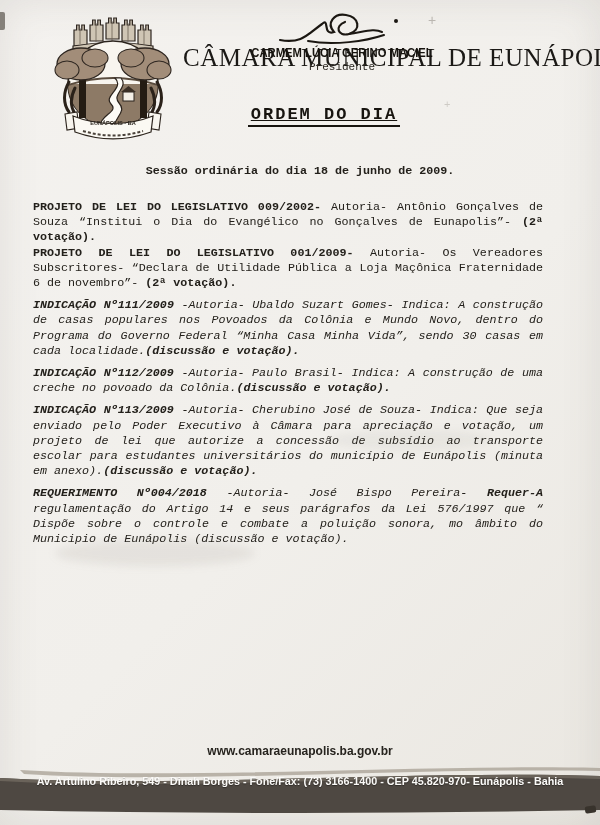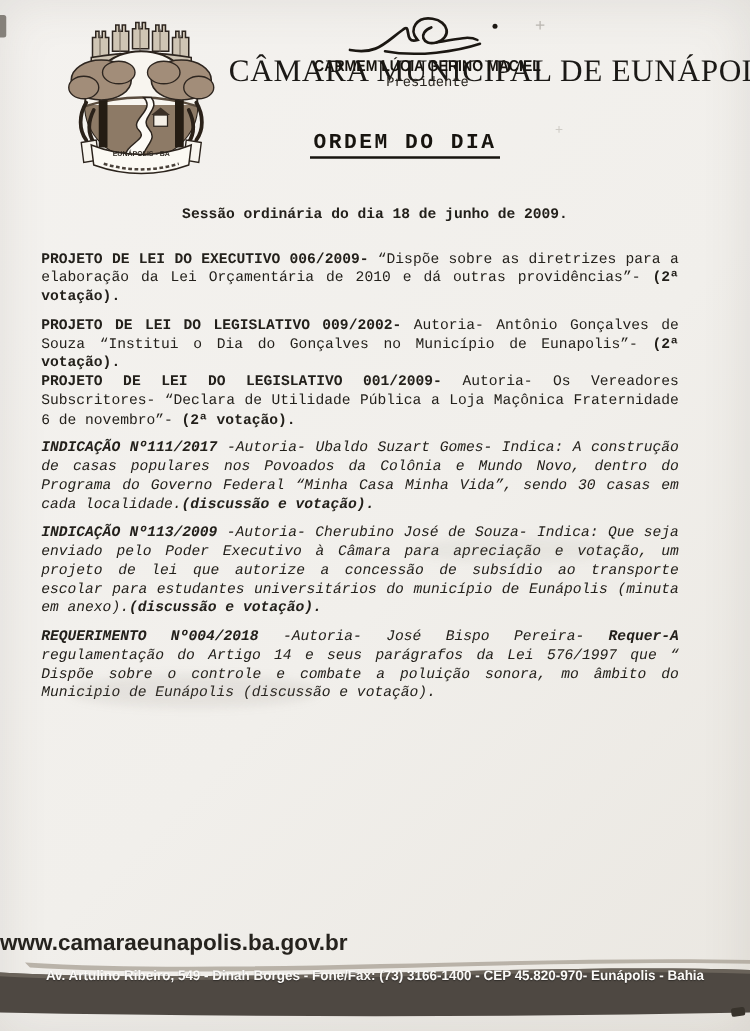--- a/index.html
+++ b/index.html
@@ -13,21 +13,21 @@
   
   .logo{position:absolute;left:53px;top:8px;width:120px;height:138px;}
   .org-title{
     position:absolute;left:183px;top:44px;width:398px;text-align:center;
     font-family:"Liberation Serif","DejaVu Serif",serif;
     font-size:25px;letter-spacing:.5px;color:#1b1916;white-space:nowrap;
   }
   .doc-title{position:absolute;left:0;top:105px;width:648px;text-align:center;}
   .doc-title span{
     display:inline-block;font-size:17px;font-weight:bold;letter-spacing:2px;
-    border-bottom:2.5px solid #17140f;padding:0 3px 1px 3px;color:#17140f;
+    border-bottom:2.5px solid #17140f;padding:0 3px 1px 3px;color:#17140f;text-decoration:underline;
   }
   .session{
     position:absolute;left:0;top:164px;width:600px;text-align:center;
     font-size:11.7px;font-weight:bold;color:#23201b;
   }
   
   .content{position:absolute;left:33px;top:200px;width:510px;}
   .para{
     margin:0 0 7px 0;font-size:11.7px;line-height:15.2px;
     text-align:justify;color:#23201b;
@@ -40,23 +40,23 @@
   .sig-scribble{display:block;margin:0 auto -6px auto;}
   .sig-name{
     font-family:"Liberation Sans","DejaVu Sans",sans-serif;
     font-size:12.5px;font-weight:bold;color:#17140f;
     transform:scaleX(.9);letter-spacing:0;
   }
   .sig-role{font-size:11px;color:#2a2620;margin-top:1px;}
   
   .footer{position:absolute;left:0;bottom:0;width:600px;height:85px;}
   .website{
-    position:absolute;top:4px;width:100%;
+    position:absolute;top:4px;width:100%;text-align:center;
     font-family:"Liberation Sans","DejaVu Sans",sans-serif;
-    font-size:18px;font-weight:bold;color:#26231e;
+    font-size:12px;font-weight:bold;color:#26231e;
   }
   .band-svg{position:absolute;left:0;top:18px;}
   .address{
     position:absolute;top:35px;width:100%;text-align:center;
     font-family:"Liberation Sans","DejaVu Sans",sans-serif;
     font-size:11px;font-weight:bold;color:#fbfaf8;
     transform:scaleX(.98);text-shadow:0 1px 1px rgba(0,0,0,.4);
   }
   
   .edge-mark{position:absolute;left:0;top:12px;width:5px;height:18px;background:#6b665f;opacity:.8;border-radius:0 2px 2px 0;}
@@ -136,24 +136,24 @@
   <div class="org-title">CÂMARA MUNICIPAL DE EUNÁPOLIS</div>
 
   <div class="doc-title">
     <span>ORDEM DO DIA</span>
   </div>
 
   <div class="session">Sessão ordinária do dia 18 de junho de 2009.</div>
 
   <div class="content">
 
-  <p class="para"><span class="bold">PROJETO DE LEI DO EXECUTIVO 006/2009-</span><span> “Dispõe sobre as diretrizes para a elaboração da Lei Orçamentária de 2010 e dá outras providências”- </span><span class="bold">(2ª votação).</span></p>
-      <p class="para tight"><span class="bold">PROJETO DE LEI DO LEGISLATIVO 009/2002-</span><span> Autoria- Antônio Gonçalves de Souza “Institui o Dia do Gonçalves no Município de Eunapolis”- </span><span class="bold">(2ª votação).</span></p>
+      <p class="para tight"><span class="bold">PROJETO DE LEI DO LEGISLATIVO 009/2002-</span><span> Autoria- Antônio Gonçalves de Souza “Institui o Dia do Evangélico no Gonçalves de Eunapolis”- </span><span class="bold">(2ª votação).</span></p>
       <p class="para"><span class="bold">PROJETO DE LEI DO LEGISLATIVO 001/2009-</span><span> Autoria- Os Vereadores Subscritores- “Declara de Utilidade Pública a Loja Maçônica Fraternidade 6 de novembro”- </span><span class="bold">(2ª votação).</span></p>
-      <p class="para italic"><span class="bold">INDICAÇÃO Nº111/2017</span><span> -Autoria- Ubaldo Suzart Gomes- Indica: A construção de casas populares nos Povoados da Colônia e Mundo Novo, dentro do Programa do Governo Federal “Minha Casa Minha Vida”, sendo 30 casas em cada localidade.</span><span class="bold">(discussão e votação).</span></p>
+      <p class="para italic"><span class="bold">INDICAÇÃO Nº111/2009</span><span> -Autoria- Ubaldo Suzart Gomes- Indica: A construção de casas populares nos Povoados da Colônia e Mundo Novo, dentro do Programa do Governo Federal “Minha Casa Minha Vida”, sendo 30 casas em cada localidade.</span><span class="bold">(discussão e votação).</span></p>
+      <p class="para italic"><span class="bold">INDICAÇÃO Nº112/2009</span><span> -Autoria- Paulo Brasil- Indica: A construção de uma creche no povoado da Colônia.</span><span class="bold">(discussão e votação).</span></p>
       <p class="para italic"><span class="bold">INDICAÇÃO Nº113/2009</span><span> -Autoria- Cherubino José de Souza- Indica: Que seja enviado pelo Poder Executivo à Câmara para apreciação e votação, um projeto de lei que autorize a concessão de subsídio ao transporte escolar para estudantes universitários do município de Eunápolis (minuta em anexo).</span><span class="bold">(discussão e votação).</span></p>
       <p class="para italic"><span class="bold">REQUERIMENTO Nº004/2018</span><span> -Autoria- José Bispo Pereira- </span><span class="bold">Requer-A</span><span> regulamentação do Artigo 14 e seus parágrafos da Lei 576/1997 que “ Dispõe sobre o controle e combate a poluição sonora, mo âmbito do Municipio de Eunápolis (discussão e votação).</span></p>
     </div>
 
   <div class="sig-block">
     <svg class="sig-scribble" width="140" height="44" viewBox="0 0 140 44" xmlns="http://www.w3.org/2000/svg">
       <path d="M8 32 C 30 36, 36 26, 50 16 C 58 9, 50 28, 62 24 C 54 15, 62 5, 74 7 C 87 9, 90 22, 77 26 C 66 29, 62 18, 73 14" stroke="#1b1712" stroke-width="2.2" fill="none" stroke-linecap="round"></path>
       <path d="M36 33 C 62 38, 94 33, 112 27" stroke="#1b1712" stroke-width="2" fill="none" stroke-linecap="round"></path>
       <path d="M77 26 C 92 24, 102 20, 110 24" stroke="#1b1712" stroke-width="2" fill="none" stroke-linecap="round"></path>
       <circle cx="124" cy="13" r="2" fill="#1b1712"></circle>

